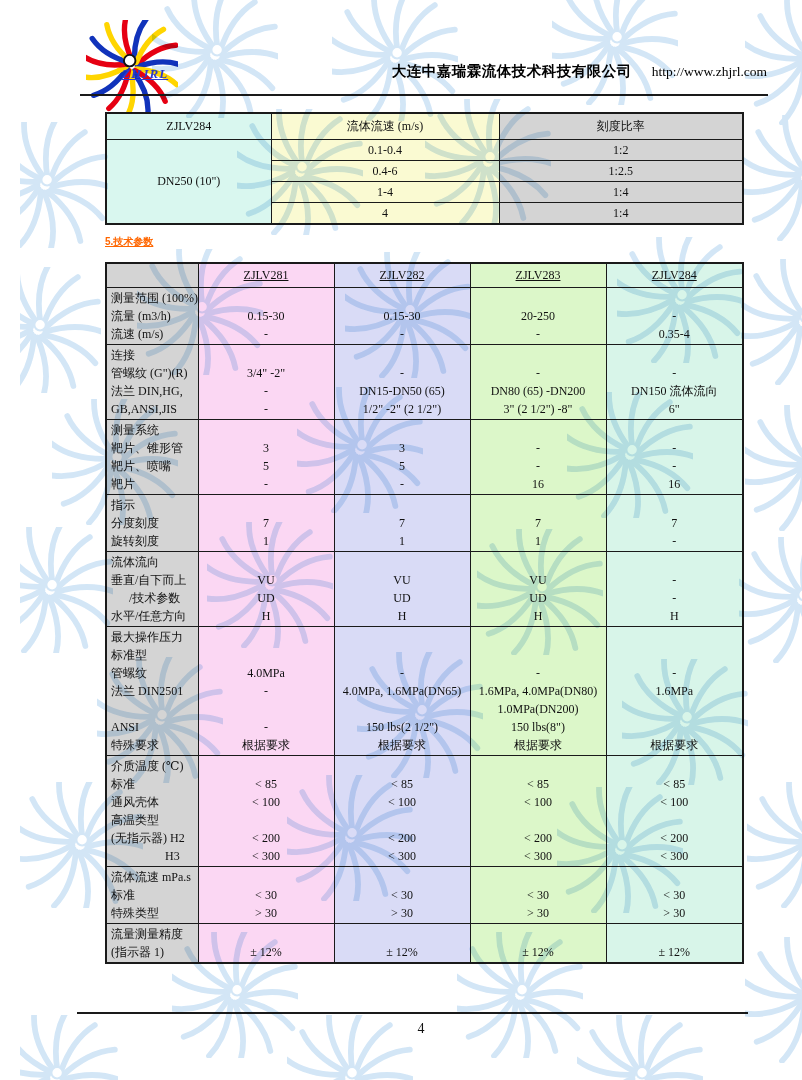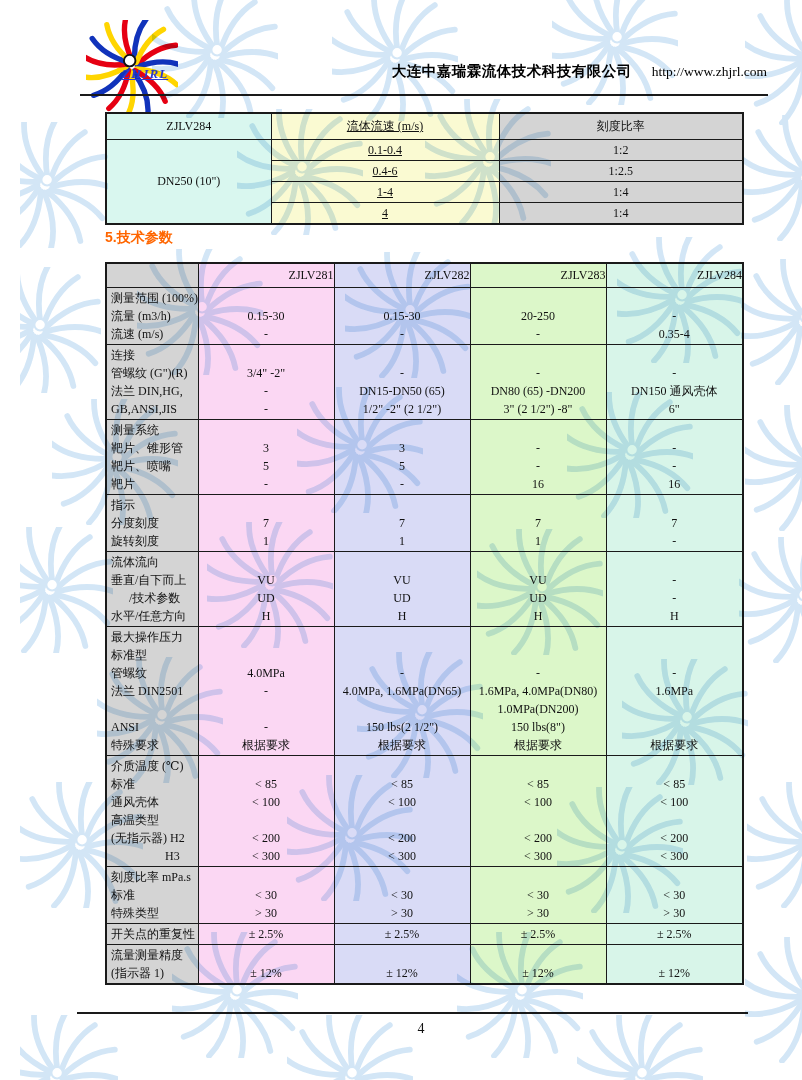--- a/index.html
+++ b/index.html
@@ -32,37 +32,37 @@
     font-family:"Liberation Sans","DejaVu Sans",sans-serif;
     font-weight:bold;font-size:14.5px;letter-spacing:.5px;color:#000;
   }
   .url{font-size:13.5px;color:#000;}
   .rule{position:absolute;height:2px;background:var(--border-black);z-index:2;}
   .header-rule{left:60px;top:94px;width:688px;}
   .footer-rule{left:57px;top:1012px;width:671px;}
   .page-num{position:absolute;top:1021px;left:0;width:802px;text-align:center;font-size:14px;z-index:2;}
   
   .sec-title{
-    position:absolute;left:85px;top:229px;margin:0;z-index:2;
+    position:absolute;left:85px;top:235px;margin:0;z-index:2;
     font-family:"Liberation Sans","DejaVu Sans",sans-serif;
-    font-size:14px;font-weight:bold;color:var(--accent-title);
+    font-size:10px;font-weight:bold;color:var(--accent-title);text-decoration:underline;
   }
   
   table{border-collapse:collapse;table-layout:fixed;z-index:2;}
   .t1{position:absolute;left:85px;top:112px;width:637px;font-size:12px;border:2px solid var(--border-black);}
   .t1 td{border:1px solid var(--border-black);text-align:center;vertical-align:middle;height:20px;padding:0;overflow:hidden;}
   .t1 tr.hdr td{height:25px;}
   .t2{position:absolute;left:85px;top:262px;width:637px;font-size:12px;border:2px solid var(--border-black);}
   .t2 td{border:1px solid var(--border-black);padding:1px 0;vertical-align:top;overflow:hidden;}
-  .t2 td.hdr{text-align:right;vertical-align:middle;height:21px;}
+  .t2 td.hdr{text-align:center;vertical-align:middle;height:21px;text-decoration:underline;}
   .line{height:18px;line-height:18px;white-space:pre;overflow:hidden;}
   td.lab .line{padding-left:4px;text-align:left;}
   td.val .line{text-align:center;}
   .bg-gray{background:var(--col-gray);}
-  .bg-yellow{background:var(--col-yellow);text-decoration:underline;}
+  .bg-yellow{background:var(--col-yellow);}
   .bg-cyan{background:var(--col-cyan);}
   .colbg-0{background:var(--col-pink);}
   .colbg-1{background:var(--col-lavender);}
   .colbg-2{background:var(--col-green);}
   .colbg-3{background:var(--col-mint);}
   
   .watermarks{position:absolute;inset:0;pointer-events:none;z-index:5;mix-blend-mode:multiply;opacity:.92;}
   .wm{position:absolute;}
 </style>
 </head>
@@ -196,21 +196,21 @@
           </td>
           <td class="val colbg-2">
             <div class="line"></div>
             <div class="line">-</div>
             <div class="line">DN80 (65) -DN200</div>
             <div class="line">3" (2 1/2") -8"</div>
           </td>
           <td class="val colbg-3">
             <div class="line"></div>
             <div class="line">-</div>
-            <div class="line">DN150 通风壳体</div>
+            <div class="line">DN150 流体流向</div>
             <div class="line">6"</div>
           </td>
         </tr>
         <tr>
           <td class="lab bg-gray">
             <div class="line">测量系统</div>
             <div class="line">靶片、锥形管</div>
             <div class="line">靶片、喷嘴</div>
             <div class="line">靶片</div>
           </td>
@@ -382,21 +382,21 @@
             <div class="line"></div>
             <div class="line">&lt; 85</div>
             <div class="line">&lt; 100</div>
             <div class="line"></div>
             <div class="line">&lt; 200</div>
             <div class="line">&lt; 300</div>
           </td>
         </tr>
         <tr>
           <td class="lab bg-gray">
-            <div class="line">刻度比率 mPa.s</div>
+            <div class="line">流体流速 mPa.s</div>
             <div class="line">标准</div>
             <div class="line">特殊类型</div>
           </td>
           <td class="val colbg-0">
             <div class="line"></div>
             <div class="line">&lt; 30</div>
             <div class="line">&gt; 30</div>
           </td>
           <td class="val colbg-1">
             <div class="line"></div>
@@ -405,37 +405,20 @@
           </td>
           <td class="val colbg-2">
             <div class="line"></div>
             <div class="line">&lt; 30</div>
             <div class="line">&gt; 30</div>
           </td>
           <td class="val colbg-3">
             <div class="line"></div>
             <div class="line">&lt; 30</div>
             <div class="line">&gt; 30</div>
-          </td>
-        </tr>
-        <tr>
-          <td class="lab bg-gray">
-            <div class="line">开关点的重复性</div>
-          </td>
-          <td class="val colbg-0">
-            <div class="line">± 2.5%</div>
-          </td>
-          <td class="val colbg-1">
-            <div class="line">± 2.5%</div>
-          </td>
-          <td class="val colbg-2">
-            <div class="line">± 2.5%</div>
-          </td>
-          <td class="val colbg-3">
-            <div class="line">± 2.5%</div>
           </td>
         </tr>
         <tr>
           <td class="lab bg-gray">
             <div class="line">流量测量精度</div>
             <div class="line">(指示器 1)</div>
           </td>
           <td class="val colbg-0">
             <div class="line"></div>
             <div class="line">± 12%</div>

